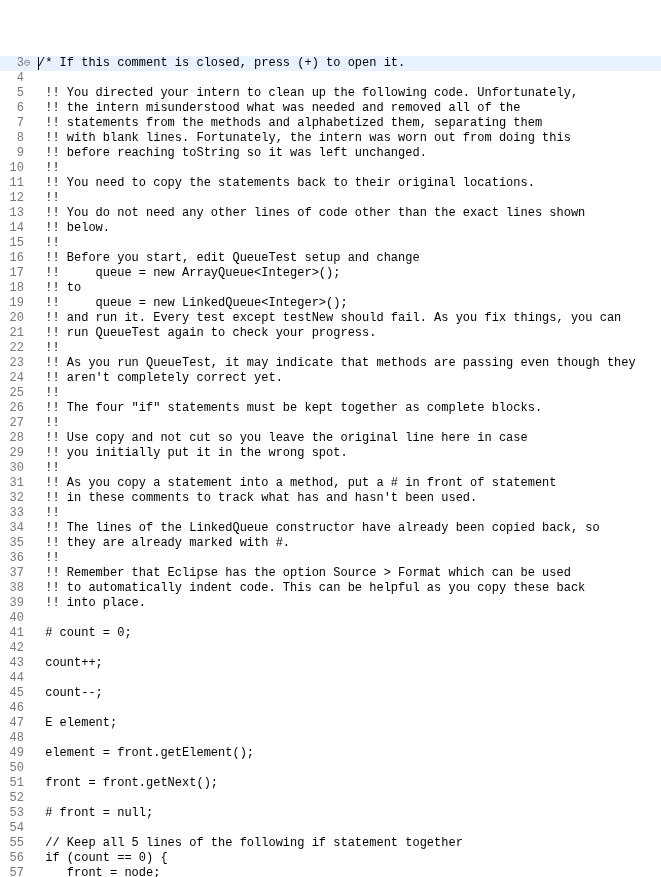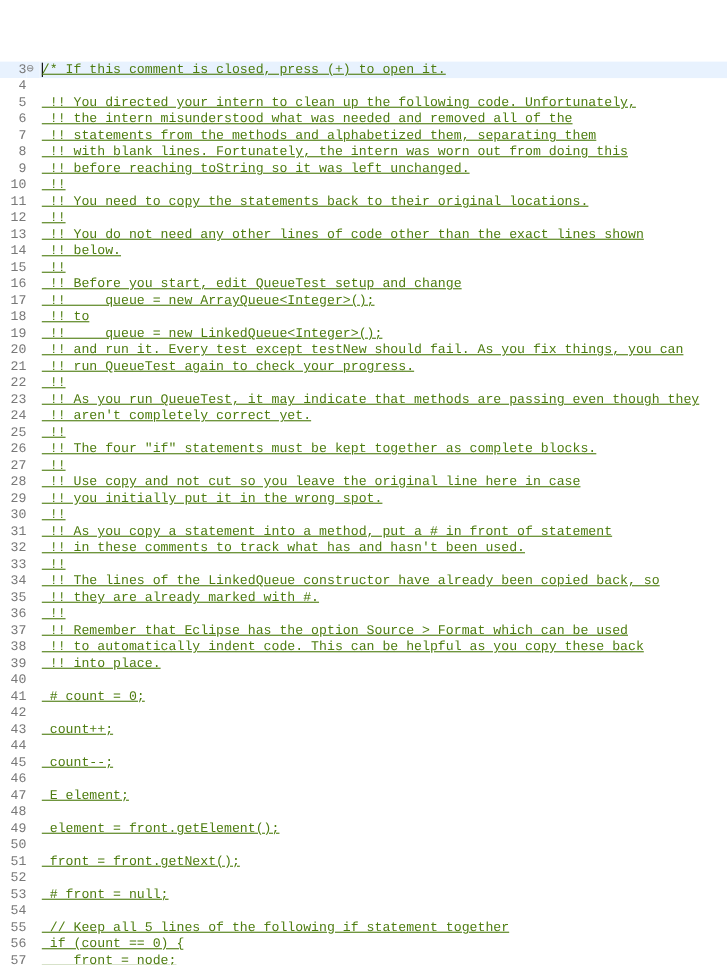--- a/index.html
+++ b/index.html
@@ -43,22 +43,21 @@
     content: "⊖";
     position: absolute;
     left: 0;
     top: 0;
     font-size: 11px;
     color: #888;
   }
   .code {
     flex: 1;
     padding-left: 2px;
-    color: #4d7c0f;
-    text-decoration: underline;
+    color: #000000;
   }
   .line.highlight .code,
   .line.highlight .gutter,
   .line.highlight .fold-col {
     background: #e8f2fe;
   }
   .cursor-bar {
     display:inline-block;
     width:1px;
     height:13px;

